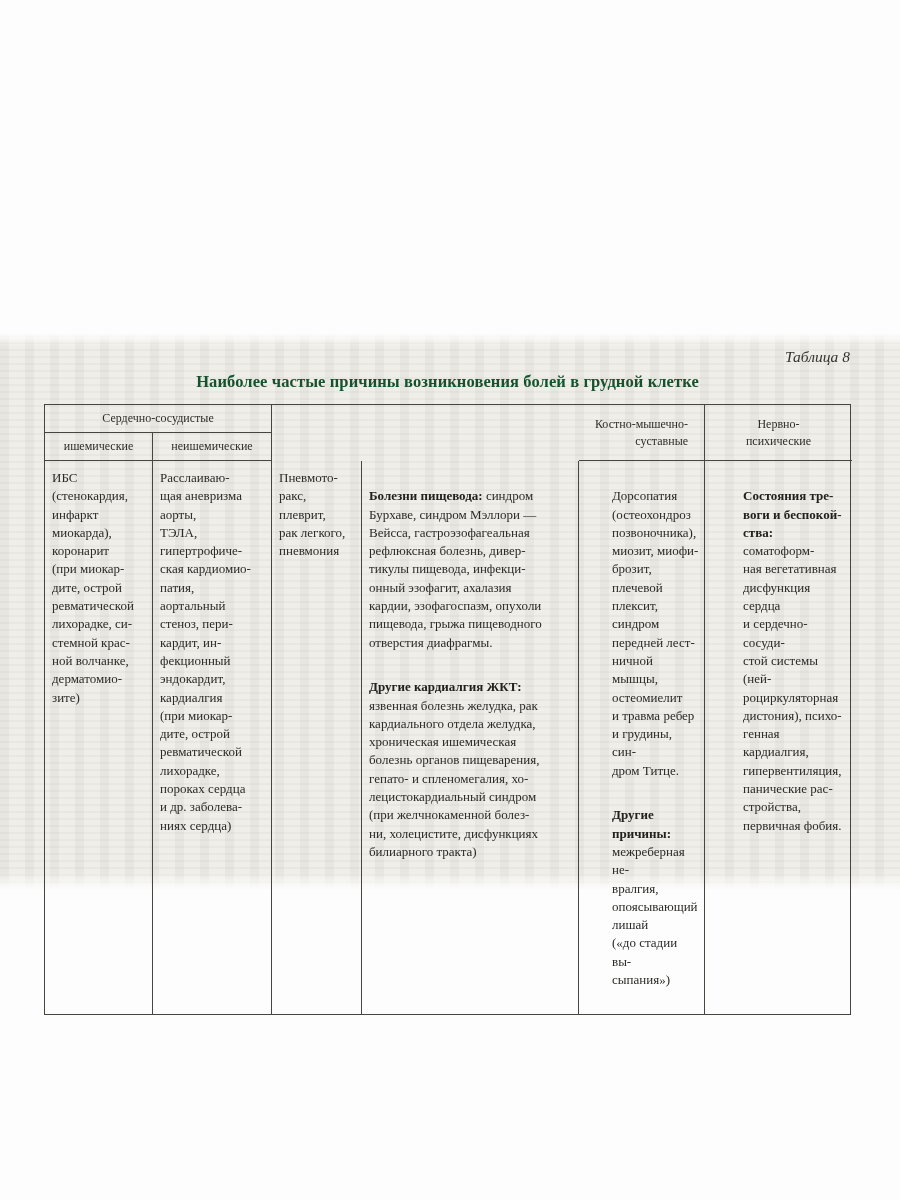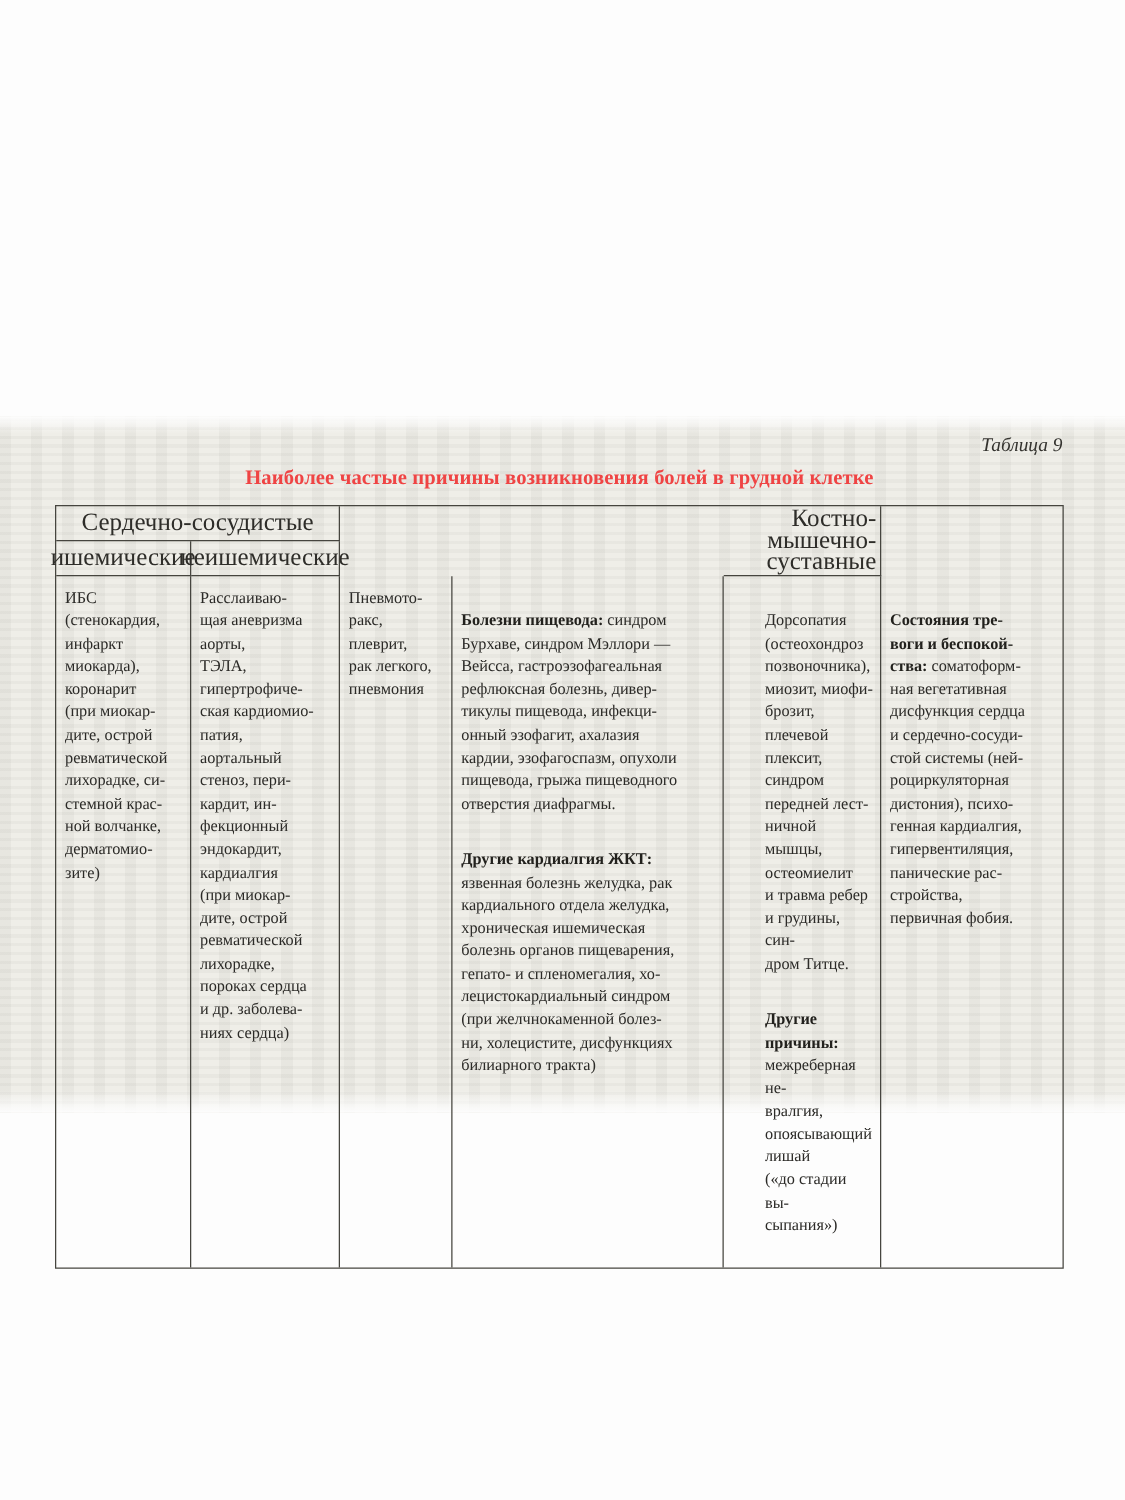--- a/index.html
+++ b/index.html
@@ -18,71 +18,73 @@
       repeating-linear-gradient(0deg, rgba(104,104,96,0.050) 0 2.5px, rgba(0,0,0,0) 2.5px 7px);
     filter:blur(0.4px);
   }
   .content{position:absolute;left:0;top:0;width:900px;height:1200px;z-index:2;}
   .caption-label{
     position:absolute;top:348px;right:50px;
     font-style:italic;font-size:15.5px;color:#34332f;
   }
   .table-title{
     position:absolute;top:372px;left:44px;width:807px;
-    text-align:center;font-weight:bold;font-size:16.5px;color:#ef4444;
+    text-align:center;font-weight:bold;font-size:16.5px;color:#14532d;
     letter-spacing:0.1px;
   }
   .med-table{
     position:absolute;top:404px;left:44px;width:807px;
     display:grid;box-sizing:border-box;
     grid-template-columns:108px 119px 90px 217px 126px 147px;
     grid-template-rows:28px 28px minmax(374px,auto);
     border:1.5px solid #46453f;background:transparent;
   }
   .cell{box-sizing:border-box;font-size:13px;line-height:18.3px;white-space:pre-line;}
   .hcell{
     display:flex;align-items:center;justify-content:center;text-align:center;
-    font-size:20px;line-height:17px;color:#2e2d29;
+    font-size:12px;line-height:17px;color:#2e2d29;
     border-bottom:1.4px solid #46453f;padding:2px 3px;
   }
   .bcol{border-right:1.4px solid #46453f;}
   .h-cardio{grid-column:1 / span 2;grid-row:1;}
   .h-isch{grid-column:1;grid-row:2;}
   .h-nonisch{grid-column:2;grid-row:2;}
   .h-span{grid-row:1 / span 2;}
   .h-pulm{grid-column:3;}
   .h-gastro{grid-column:4;}
   .h-musculo{grid-column:5;text-align:right;}
   .h-neuro{grid-column:6;}
   .bcell{
     grid-row:3;padding:8px 5px 6px 7px;color:#2b2a27;
   }
   .b1{grid-column:1;} .b2{grid-column:2;} .b3{grid-column:3;}
-  .b4{grid-column:4;} .b5{grid-column:5;margin-left:26px;} .b6{grid-column:6;}
+  .b4{grid-column:4;} .b5{grid-column:5;margin-left:26px;} .b6{grid-column:6;margin-left:31px;}
   .para{margin:0 0 8px 0;}
   .para:last-child{margin-bottom:0;}
   .lead{font-weight:bold;color:#22211d;}
 </style>
 </head>
 <body>
 
 <div class="sheet">
   <div class="scan-band"></div>
 
   <div class="content">
-    <div class="caption-label">Таблица 9</div>
+    <div class="caption-label">Таблица 8</div>
     <div class="table-title">Наиболее частые причины возникновения болей в грудной клетке</div>
 
     <div class="med-table">
 
       <div class="cell hcell bcol h-cardio">Сердечно-сосудистые</div>
       <div class="cell hcell bcol h-isch">ишемические</div>
       <div class="cell hcell bcol h-nonisch">неишемические</div>
       <div class="cell hcell bcol h-span h-musculo">Костно-мышечно-
 суставные</div>
+      <div class="cell hcell h-span h-neuro">Нервно-
+психические</div>
 
       <div class="cell bcell bcol b1">ИБС
 (стенокардия,
 инфаркт
 миокарда),
 коронарит
 (при миокар-
 дите, острой
 ревматической
 лихорадке, си-

